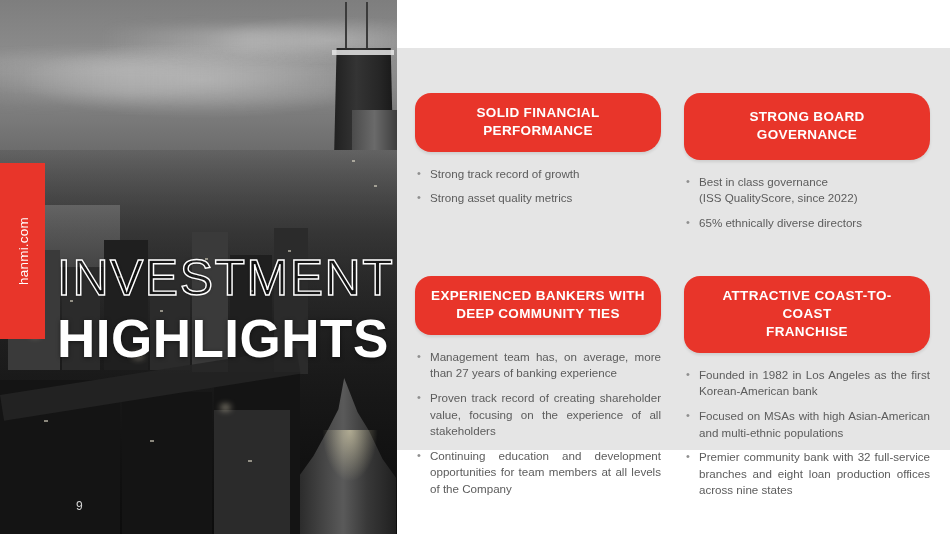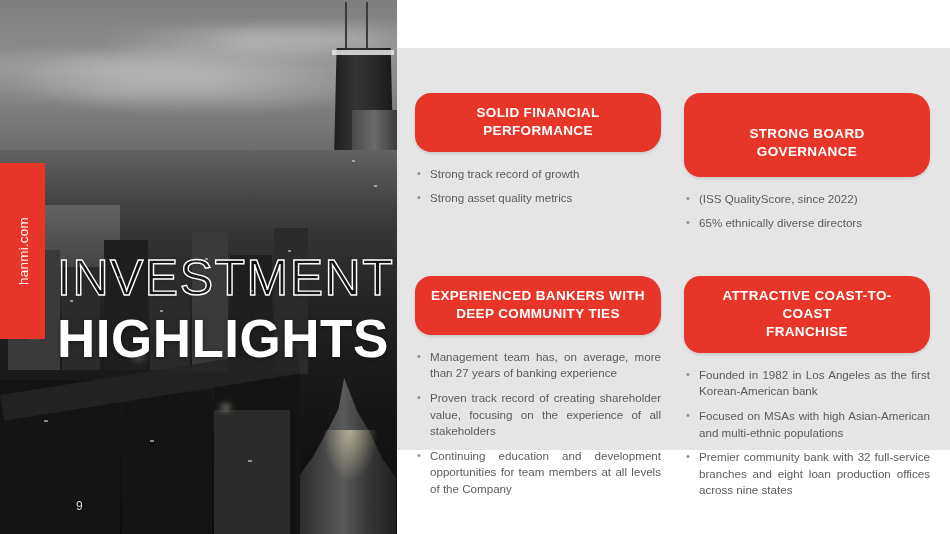--- a/index.html
+++ b/index.html
@@ -119,21 +119,21 @@
     position:relative;
     background:#e8352a;
     border-radius:16px 20px 20px 16px;
     color:#ffffff;
     text-align:center;
     font-size:13.5px; font-weight:700; letter-spacing:.35px;
     line-height:1.33;
     padding:11px 14px 12px;
     box-shadow:0 2px 3px rgba(0,0,0,.10);
   }
-  .card-head.one-line { padding:32px 14px 16px; }
+  .card-head.one-line { padding:15px 14px 16px; }
 
   ul.bullets { list-style:none; margin:14px 0 0 0; padding:0; }
   ul.bullets li {
     position:relative;
     padding-left:15px;
     margin-bottom:8px;
     font-size:11.6px;
     line-height:1.43;
     color:#5c5c5c;
   }
@@ -234,20 +234,21 @@
         <li>Strong asset quality metrics</li>
       </ul>
     </div>
 
     <div class="card" id="card-b">
       <div class="card-head one-line">
         <span>STRONG BOARD GOVERNANCE</span>
       </div>
       <ul class="bullets">
         <li>
+          <span class="subline">Best in class governance</span>
           <span class="subline">(ISS QualityScore, since 2022)</span>
         </li>
         <li>65% ethnically diverse directors</li>
       </ul>
     </div>
 
     <div class="card" id="card-c">
       <div class="card-head">
         <span>EXPERIENCED BANKERS WITH</span><br>
         <span>DEEP COMMUNITY TIES</span>

